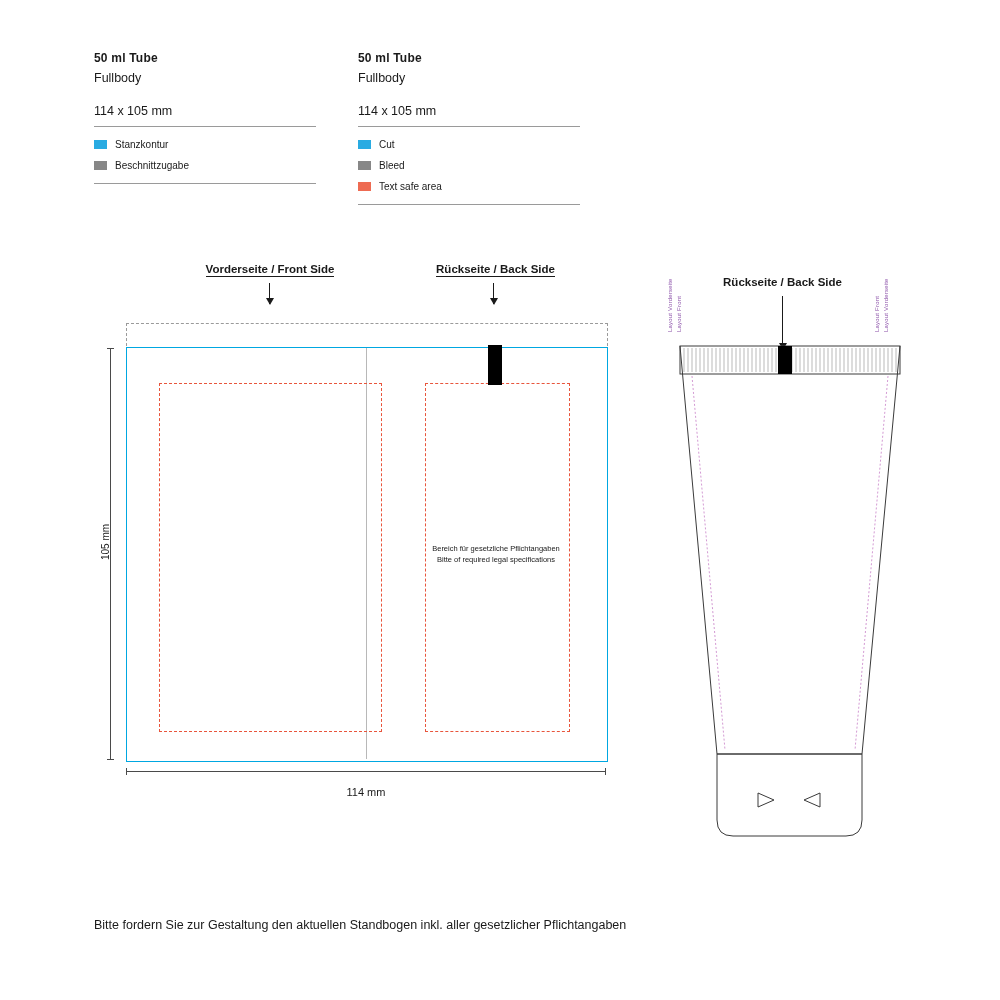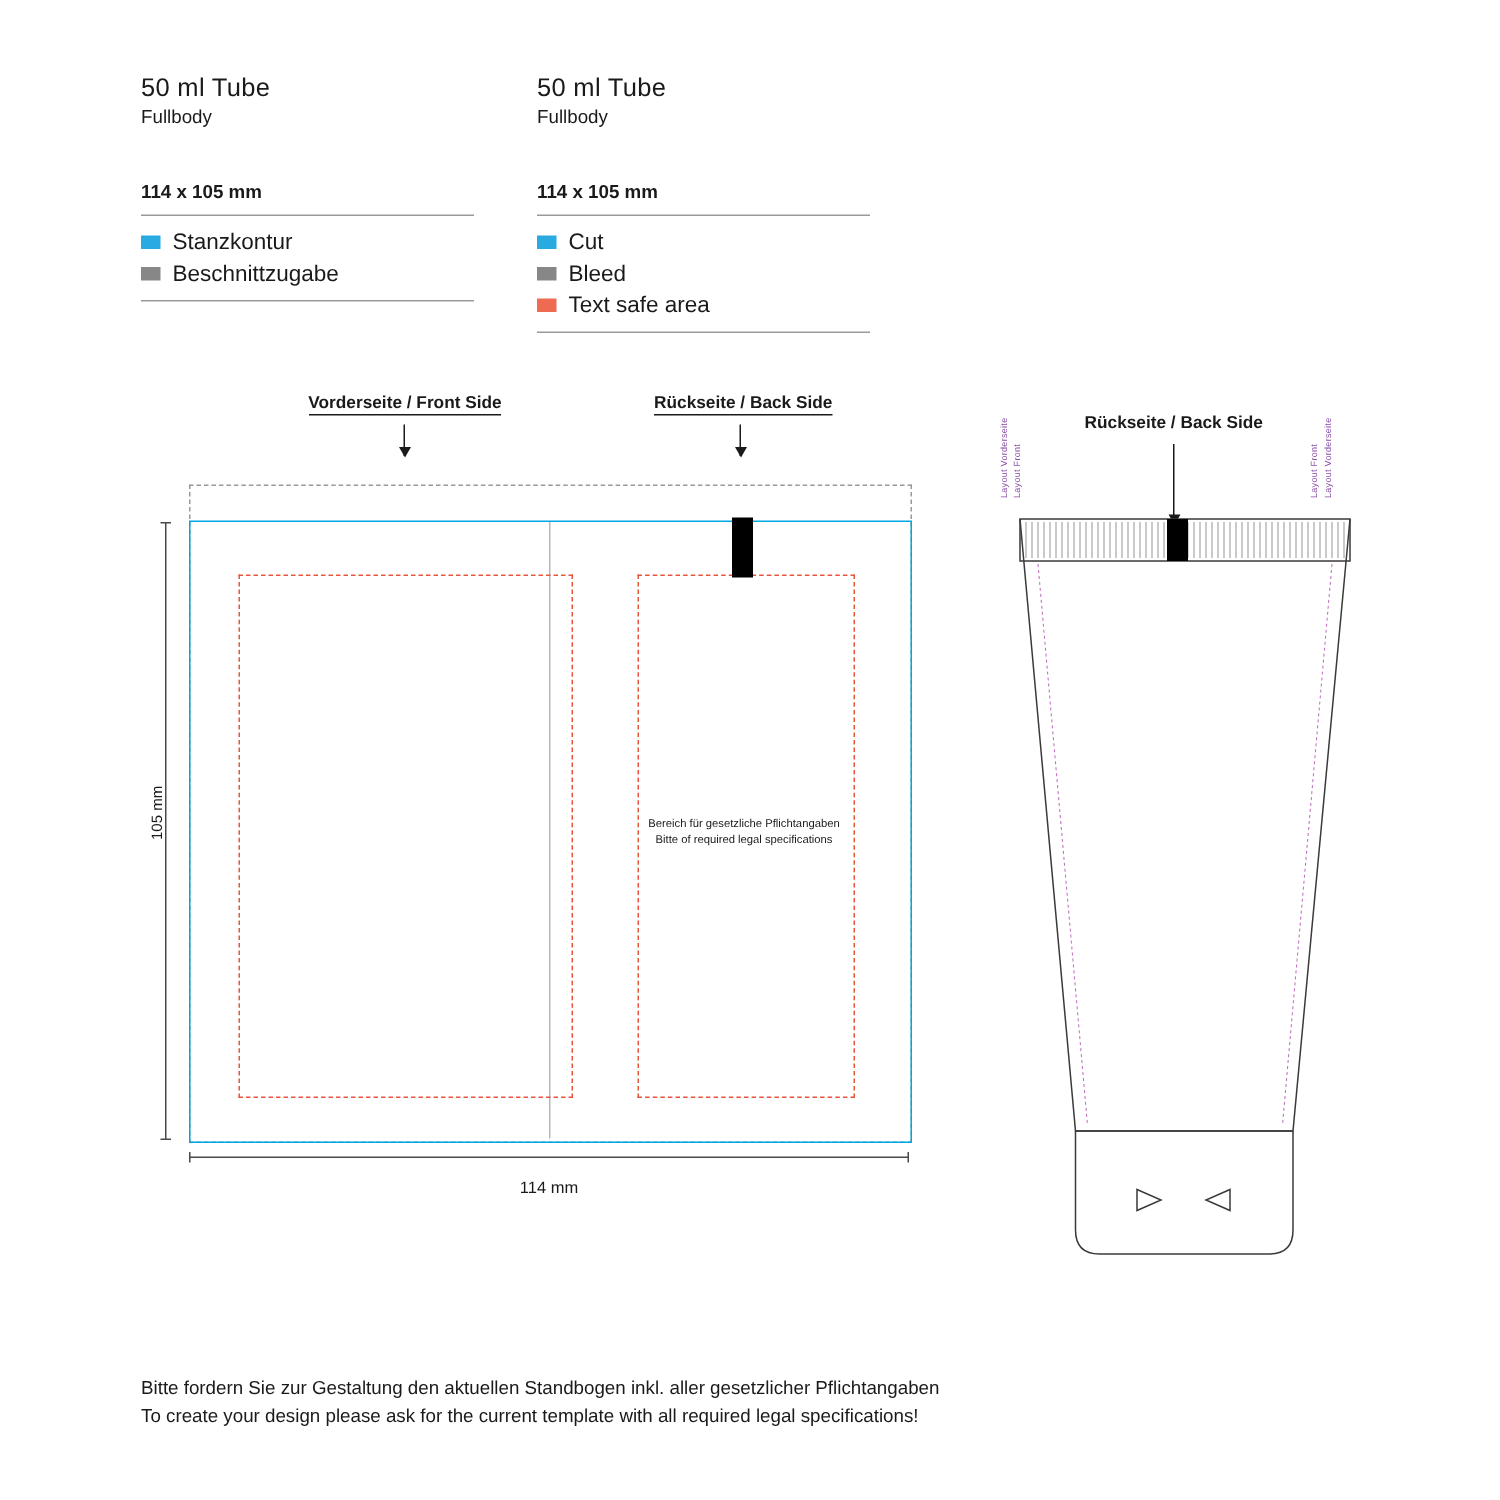--- a/index.html
+++ b/index.html
@@ -18,55 +18,55 @@
 
   
   .legend-block {
     position: absolute;
     width: 222px;
   }
   .legend-block.de { left: 94px; top: 48px; }
   .legend-block.en { left: 358px; top: 48px; }
 
   .legend-title {
-    font-size: 17px;
-    font-weight: normal;
+    font-size: 12px;
+    font-weight: bold;
     line-height: 21px;
     letter-spacing: 0.2px;
   }
   .legend-sub {
     font-size: 12.5px;
     line-height: 17px;
     margin-top: 1px;
   }
   .legend-dims {
     font-size: 12.5px;
-    font-weight: bold;
-    margin-top: 34px;
+    font-weight: normal;
+    margin-top: 17px;
     padding-bottom: 8px;
     border-bottom: 1px solid #9a9a9a;
   }
   .legend-rows {
     padding-top: 7px;
     padding-bottom: 7px;
     border-bottom: 1px solid #9a9a9a;
   }
   .legend-row {
     display: flex;
     align-items: center;
     height: 21px;
   }
   .swatch {
     width: 13px;
     height: 9px;
     margin-right: 8px;
     flex: 0 0 auto;
   }
   .legend-label {
-    font-size: 15px;
+    font-size: 10px;
     line-height: 14px;
     text-align: center;
   }
 
   
   .caption {
     position: absolute;
     font-size: 11.5px;
     font-weight: bold;
     text-align: center;
@@ -344,14 +344,13 @@
 
   
   <div class="side-label" style="left:27px; top:52px;">Layout Vorderseite</div>
   <div class="side-label" style="left:36px; top:52px;">Layout Front</div>
   <div class="side-label" style="left:234px; top:52px;">Layout Front</div>
   <div class="side-label" style="left:243px; top:52px;">Layout Vorderseite</div>
 </div>
 
 <div class="footer">
   <div>Bitte fordern Sie zur Gestaltung den aktuellen Standbogen inkl. aller gesetzlicher Pflichtangaben</div>
-  <div>To create your design please ask for the current template with all required legal specifications!</div>
 </div>
 
 </body></html>

